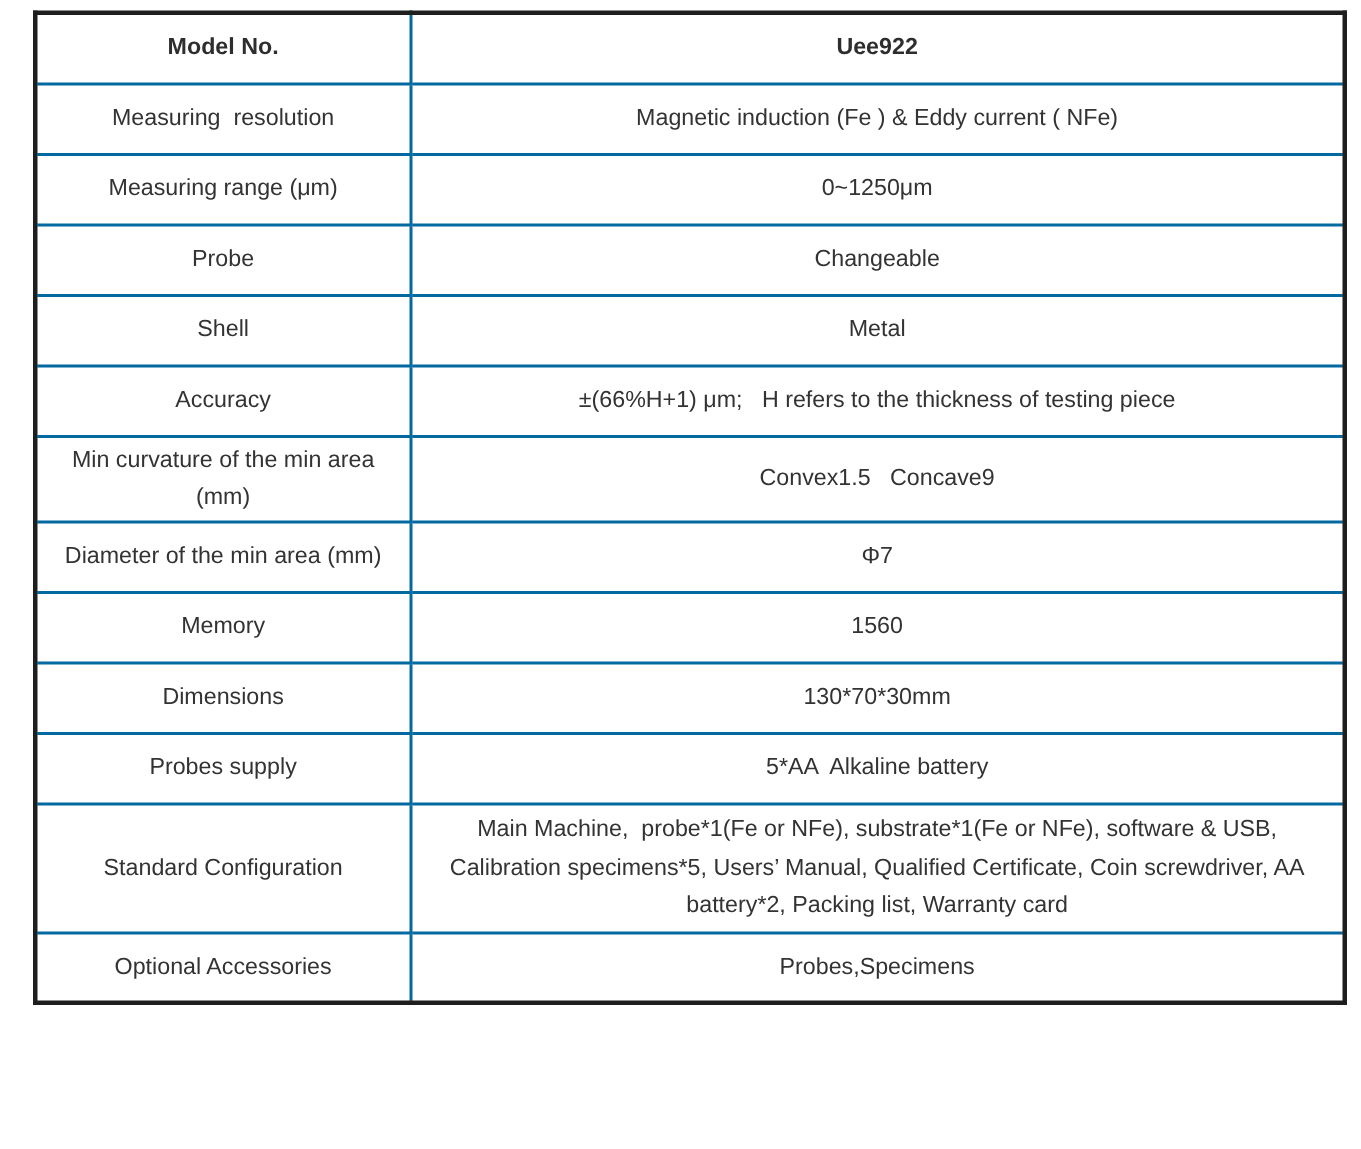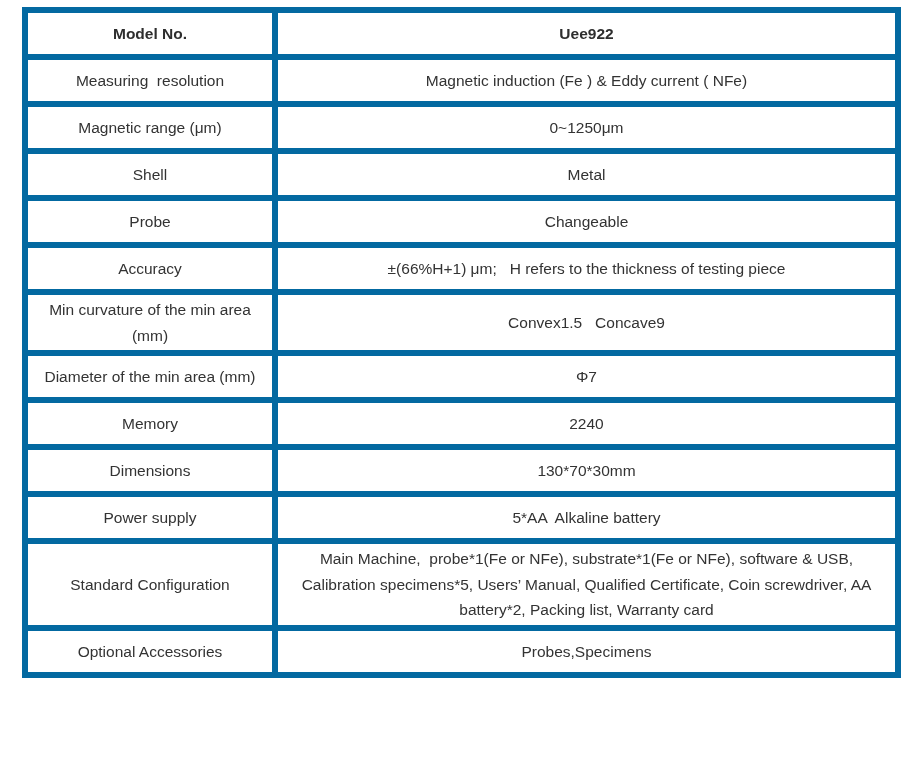--- a/index.html
+++ b/index.html
@@ -16,21 +16,21 @@
   table.spec {
     position: absolute;
     left: 22px;
     top: 7px;
     width: 873px;
     border-collapse: collapse;
     table-layout: fixed;
     border: 3px solid #1e1e1e;
   }
   table.spec td {
-    border: 6px solid #0369a1;
+    border: 2px solid #0369a1;
     text-align: center;
     vertical-align: middle;
     color: #333333;
     font-size: 15.5px;
     line-height: 1.65;
     padding: 2px 8px;
     white-space: pre-wrap;
     overflow-wrap: break-word;
   }
   table.spec col.c1 { width: 250px; }
@@ -50,53 +50,53 @@
   <tbody>
     <tr class="row-bold">
       <td>Model No.</td>
       <td>Uee922</td>
     </tr>
     <tr>
       <td>Measuring  resolution</td>
       <td>Magnetic induction (Fe ) &amp; Eddy current ( NFe)</td>
     </tr>
     <tr>
-      <td>Magnetic range (μm)</td>
+      <td>Measuring range (μm)</td>
       <td>0~1250μm</td>
+    </tr>
+    <tr>
+      <td>Probe</td>
+      <td>Changeable</td>
     </tr>
     <tr>
       <td>Shell</td>
       <td>Metal</td>
-    </tr>
-    <tr>
-      <td>Probe</td>
-      <td>Changeable</td>
     </tr>
     <tr>
       <td>Accuracy</td>
       <td>±(66%H+1) μm;   H refers to the thickness of testing piece</td>
     </tr>
     <tr>
       <td>Min curvature of the min area (mm)</td>
       <td>Convex1.5   Concave9</td>
     </tr>
     <tr>
       <td>Diameter of the min area (mm)</td>
       <td>Φ7</td>
     </tr>
     <tr>
       <td>Memory</td>
-      <td>2240</td>
+      <td>1560</td>
     </tr>
     <tr>
       <td>Dimensions</td>
       <td>130*70*30mm</td>
     </tr>
     <tr>
-      <td>Power supply</td>
+      <td>Probes supply</td>
       <td>5*AA  Alkaline battery</td>
     </tr>
     <tr class="row-tall">
       <td>Standard Configuration</td>
       <td>Main Machine,  probe*1(Fe or NFe), substrate*1(Fe or NFe), software &amp; USB, Calibration specimens*5, Users’ Manual, Qualified Certificate, Coin screwdriver, AA battery*2, Packing list, Warranty card</td>
     </tr>
     <tr>
       <td>Optional Accessories</td>
       <td>Probes,Specimens</td>
     </tr>

